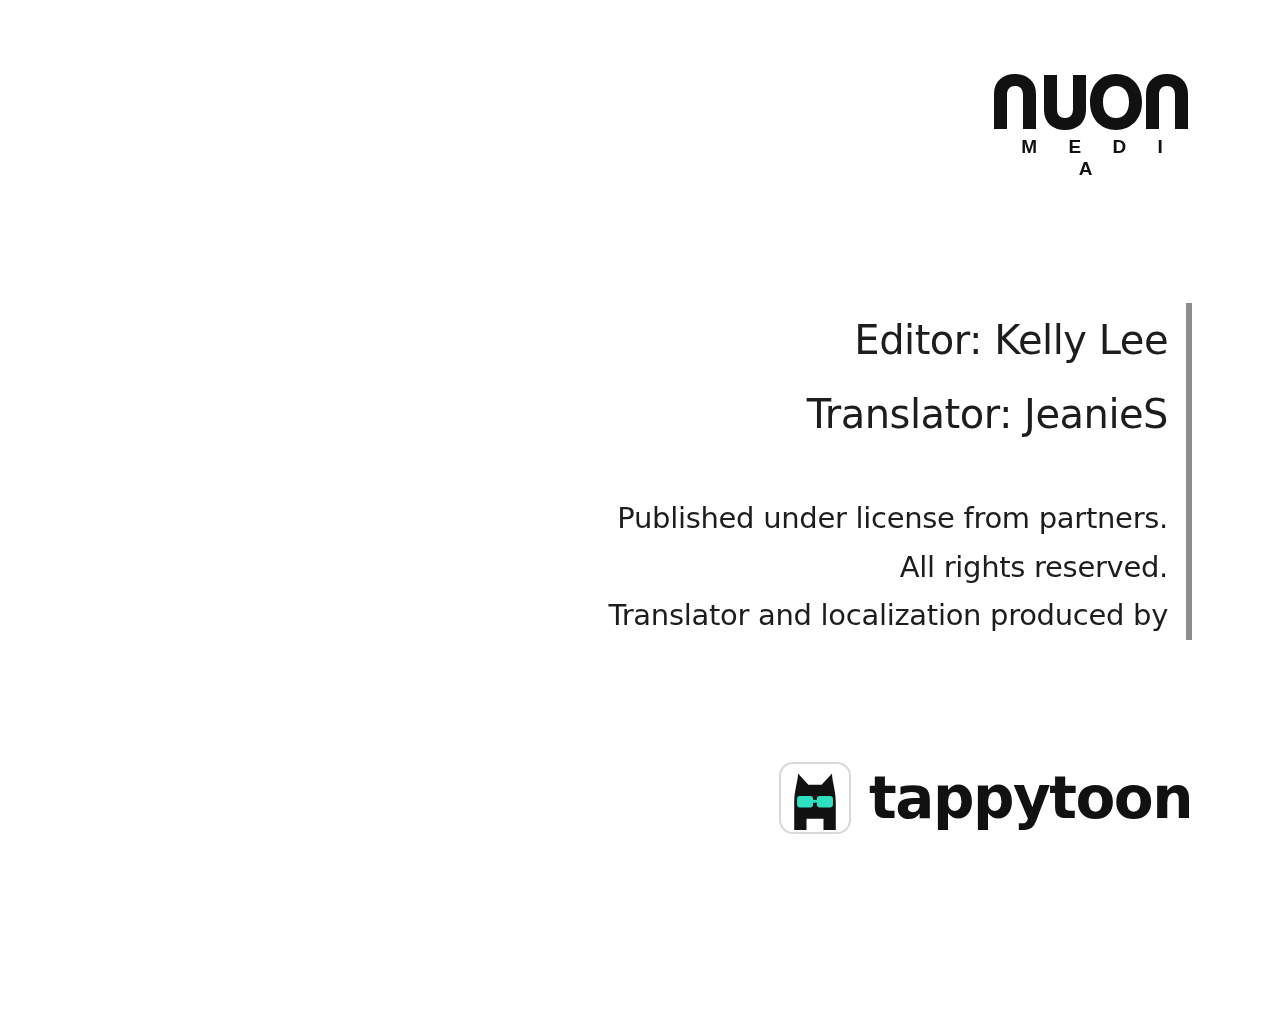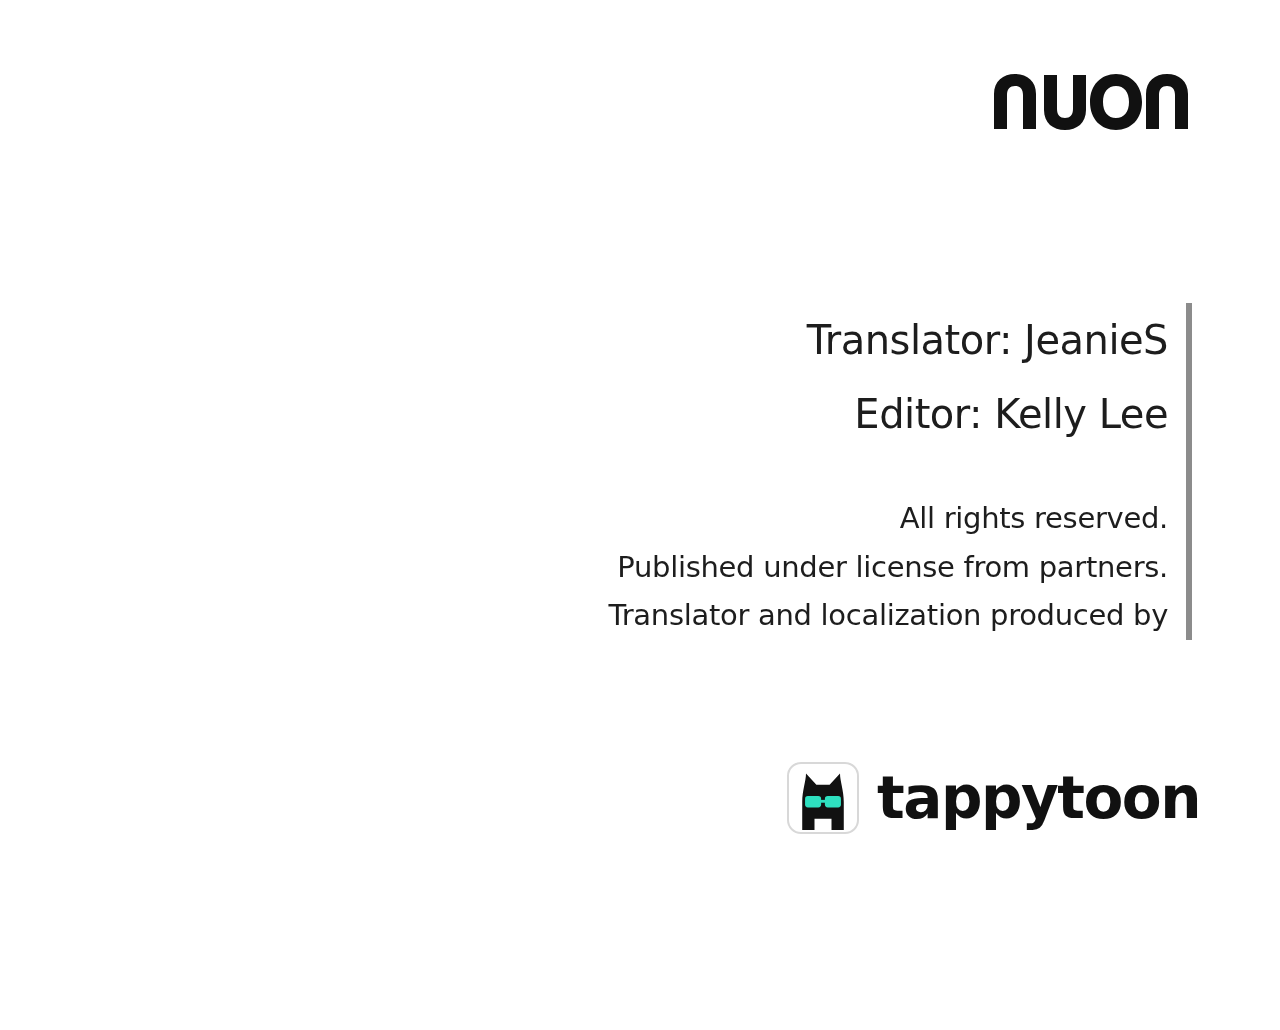--- a/index.html
+++ b/index.html
@@ -70,21 +70,21 @@
     color: #1d1d1d;
     white-space: nowrap;
     font-family: "DejaVu Sans", sans-serif;
     letter-spacing: -0.3px;
   }
 
   
   .tappytoon {
     position: absolute;
     top: 762px;
-    right: 80px;
+    right: 88px;
     display: flex;
     align-items: center;
     gap: 18px;
   }
   .tappy-mark {
     width: 72px;
     height: 72px;
     border: 2px solid #d8d8d8;
     border-radius: 14px;
     background: #ffffff;
@@ -112,29 +112,30 @@
 
       <path d="M2 57 V22 C2 9 11 2 23 2 C35 2 44 9 44 22 V57 H31 V23 C31 17 28 14 23 14 C18 14 15 17 15 23 V57 Z"></path>
 
       <path d="M52 3 H65 V37 C65 43 68 46 73 46 C78 46 81 43 81 37 V3 H94 V38 C94 51 85 58 73 58 C61 58 52 51 52 38 Z"></path>
 
       <path d="M124 2 C139 2 150 13 150 30 C150 47 139 58 124 58 C109 58 98 47 98 30 C98 13 109 2 124 2 Z M124 14 C116 14 111 20 111 30 C111 40 116 46 124 46 C132 46 137 40 137 30 C137 20 132 14 124 14 Z"></path>
 
       <path d="M154 57 V22 C154 9 163 2 175 2 C187 2 196 9 196 22 V57 H183 V23 C183 17 180 14 175 14 C170 14 167 17 167 23 V57 Z"></path>
     </g>
   </svg>
+  <span class="nuon-sub">M E D I A</span>
 </div>
 
 <div class="credits">
+  <div class="credit-line">Editor: Kelly Lee</div>
   <div class="credit-line">Translator: JeanieS</div>
-  <div class="credit-line">Editor: Kelly Lee</div>
 
   <div class="rights">
+    <div class="rights-line">Published under license from partners.</div>
     <div class="rights-line">All rights reserved.</div>
-    <div class="rights-line">Published under license from partners.</div>
     <div class="rights-line">Translator and localization produced by</div>
   </div>
 </div>
 
 <div class="tappytoon">
   <span class="tappy-mark">
     <svg viewBox="0 0 72 72" width="68" height="68" aria-hidden="true">
 
       <path d="M14 70 V40 C14 28 18 18 18 10 L29 22 H43 L54 10 C54 18 58 28 58 40 V70 Z" fill="#111111"></path>
 

